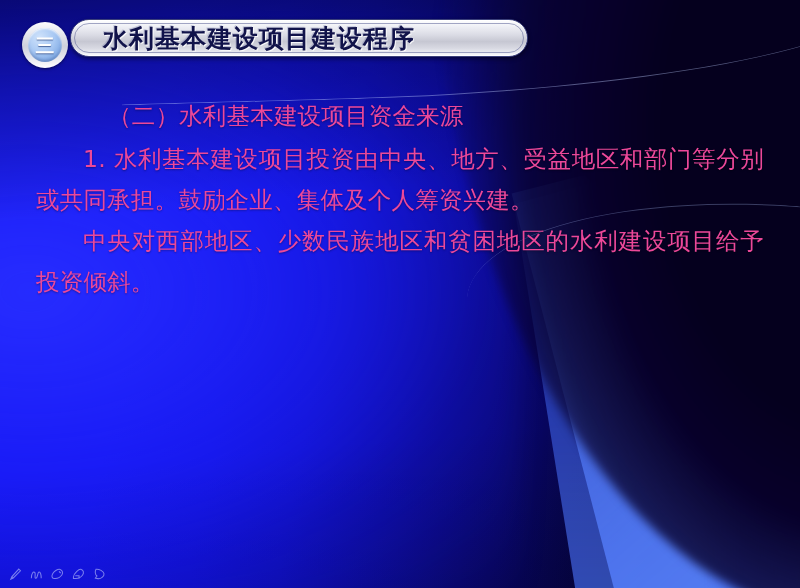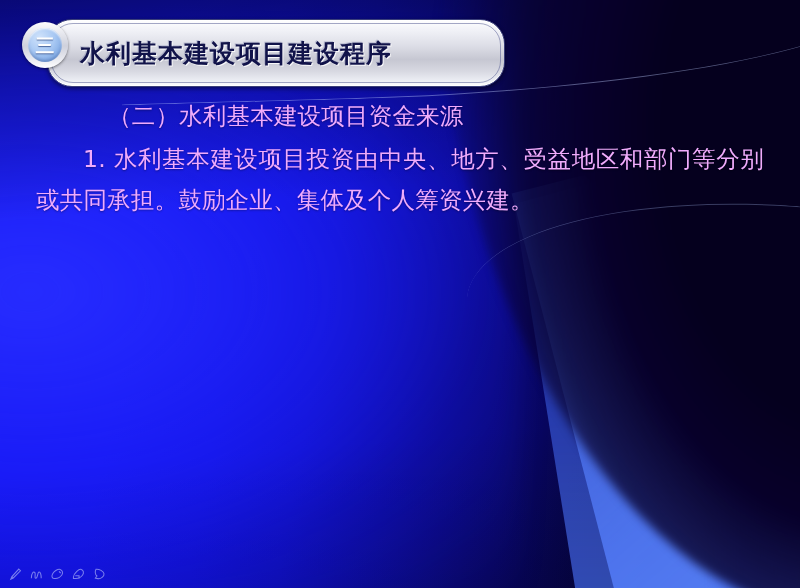--- a/index.html
+++ b/index.html
@@ -158,24 +158,24 @@
   .title-bar {
     position: absolute;
     left: 22px;
     top: 19px;
     width: 500px;
     height: 50px;
   }
 
   .title-pill {
     position: absolute;
-    left: 25px;
+    left: 48px;
     top: 0;
     width: 458px;
-    height: 68px;
+    height: 38px;
     box-sizing: border-box;
     border-radius: 25px;
     border: 1px solid #3a3f7a;
     background: linear-gradient(to bottom,
         #ffffff 0%,
         #f2f3f8 14%,
         #dcdde6 40%,
         #c6c7d2 60%,
         #d8d9e2 78%,
         #eceef4 92%,
@@ -245,21 +245,21 @@
     line-height: 1;
   }
 
   
 
   .body {
     position: absolute;
     left: 36px;
     top: 96px;
     width: 728px;
-    color: #f0abfc;
+    color: #ec4899;
     font-size: 23.5px;
     line-height: 41px;
     letter-spacing: 0.2px;
     text-shadow: 0 1px 2px rgba(0,0,0,0.35);
   }
 
   .heading {
     font-size: 23.5px;
     margin: 0 0 2px 0;
     padding-left: 72px;
@@ -306,20 +306,21 @@
       <span class="title-text">水利基本建设项目建设程序</span>
     </div>
     <div class="title-badge">
       <span class="inner">三</span>
     </div>
   </div>
 
   <div class="body">
     <p class="heading">（二）水利基本建设项目资金来源</p>
     <p class="para">1. 水利基本建设项目投资由中央、地方、受益地区和部门等分别或共同承担。鼓励企业、集体及个人筹资兴建。</p>
+    <p class="para">中央对西部地区、少数民族地区和贫困地区的水利建设项目给予投资倾斜。</p>
   </div>
 
   <div class="toolbar">
 
     <span>
       <svg width="15" height="15" viewBox="0 0 16 16" fill="none" stroke="#cfd8ff" stroke-width="1.1">
         <path d="M11.5 2.2 L13.3 4 L5.6 11.7 L3 12.9 L4.2 10.3 Z"></path>
         <path d="M4.2 10.3 L5.6 11.7"></path>
       </svg>
     </span>

